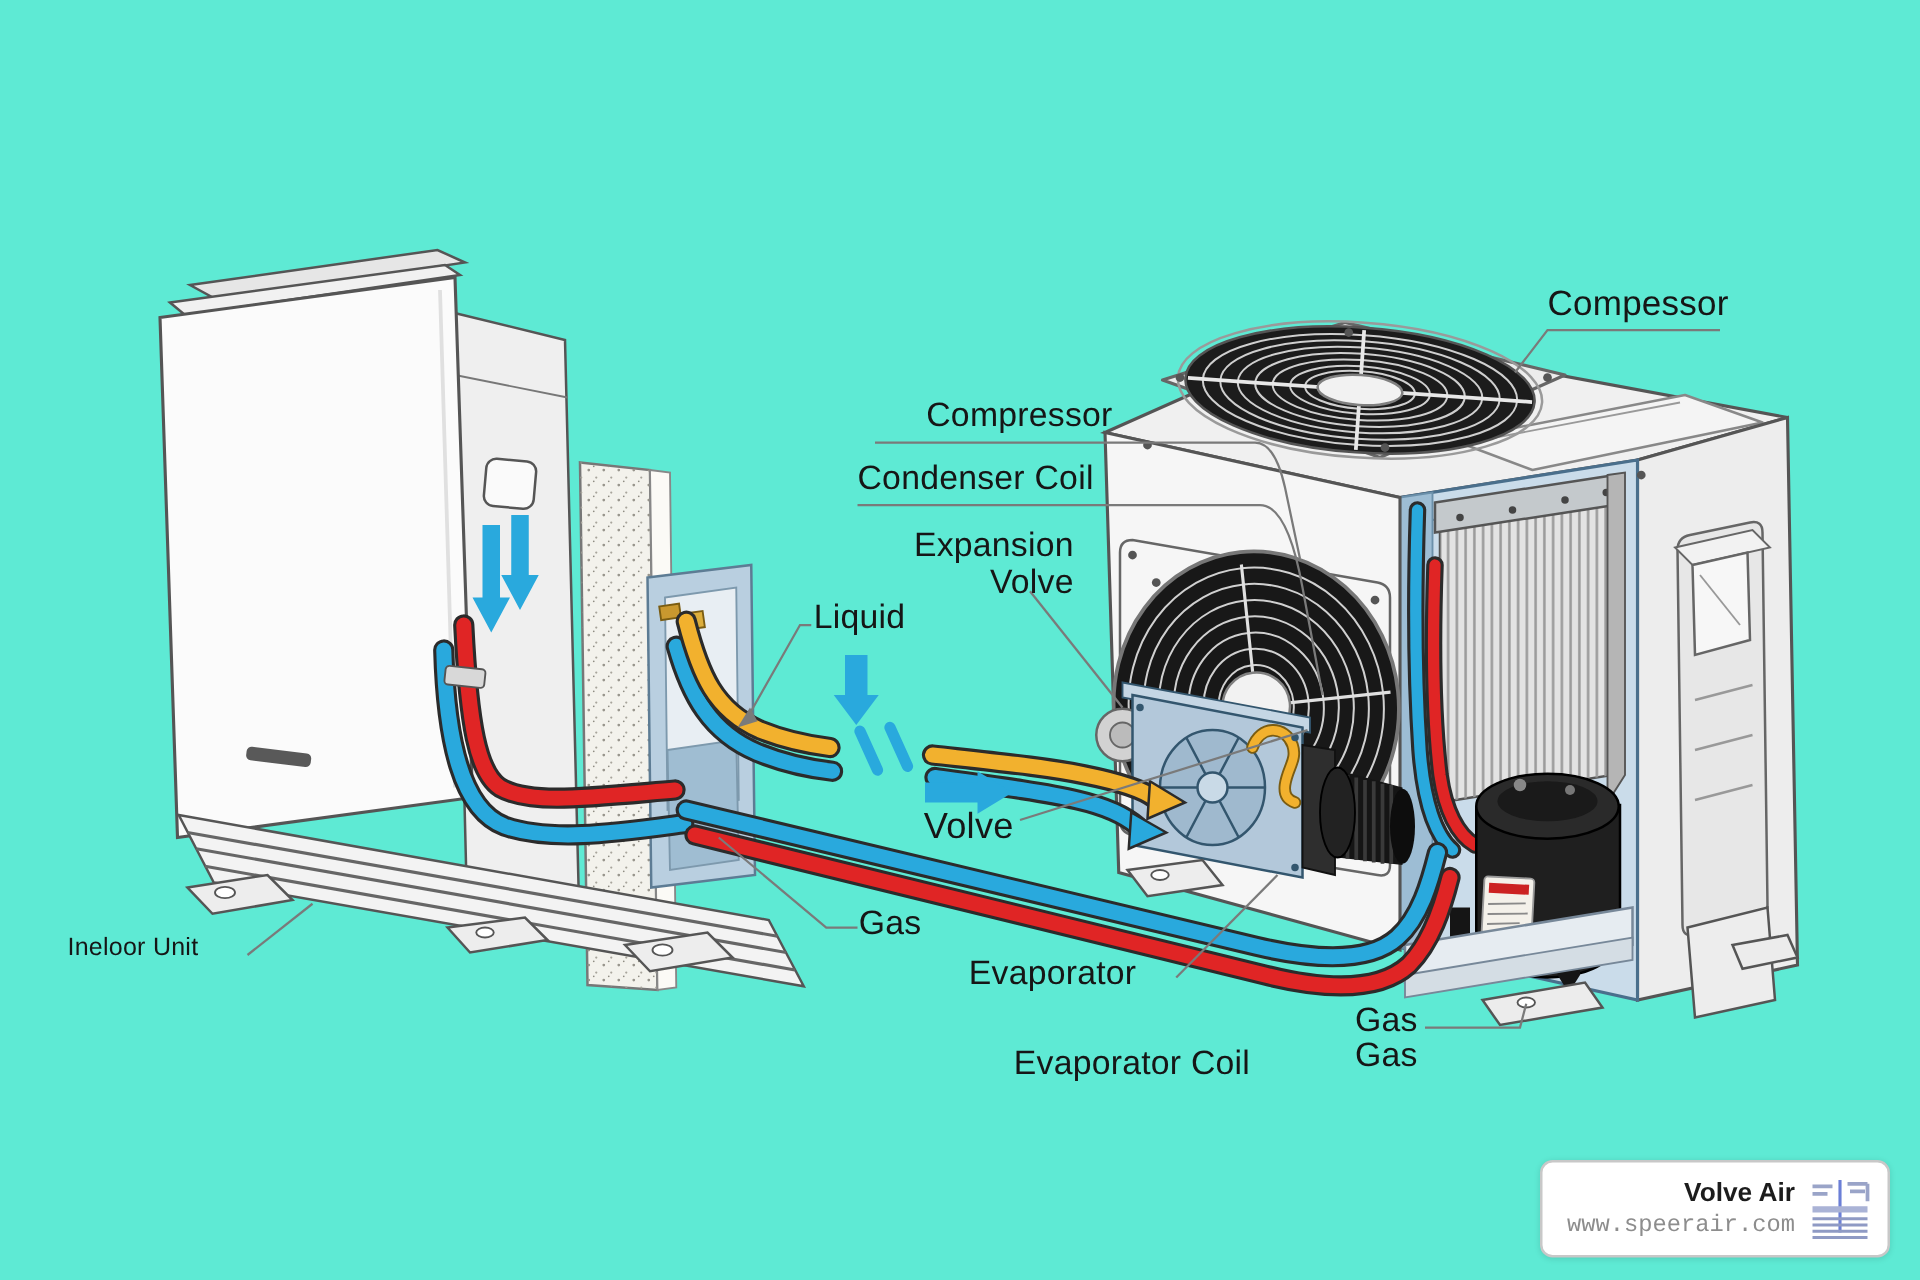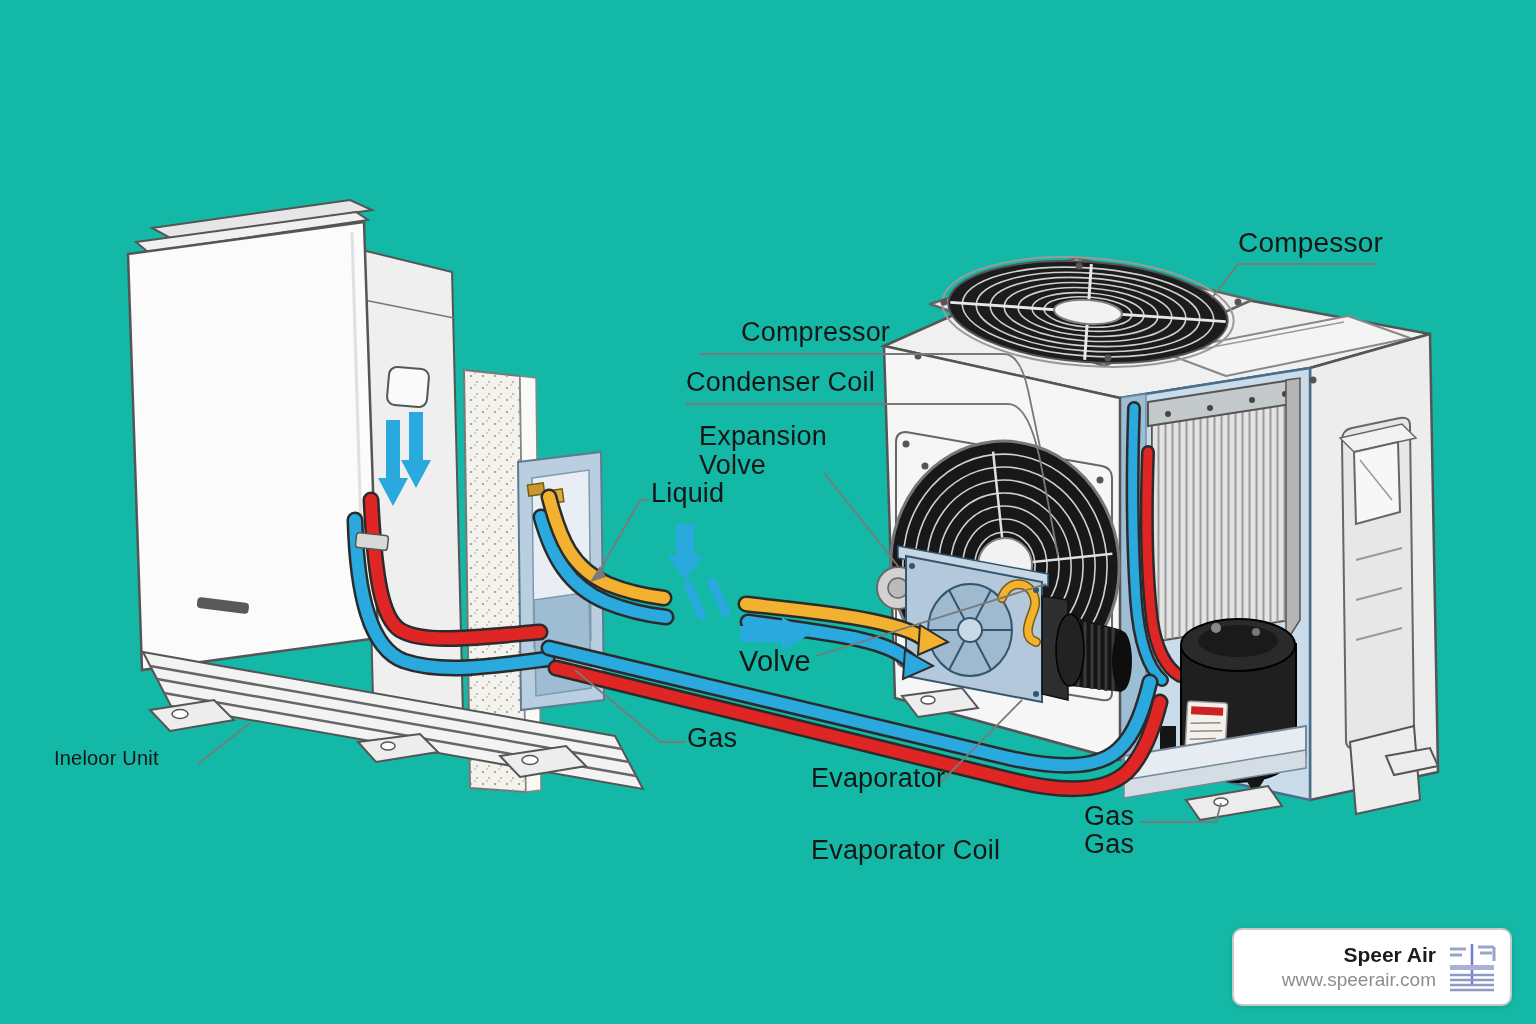--- a/index.html
+++ b/index.html
@@ -1,28 +1,28 @@
 <!DOCTYPE html>
 <html><head>
 <meta charset="utf-8">
 <style>
   html,body{margin:0;padding:0;background:#fff;}
-  .stage{position:relative;width:1536px;height:1024px;background:#14b8a6;overflow:hidden;
+  .stage{position:relative;width:1536px;height:1024px;background:#5eead4;overflow:hidden;
          font-family:"Liberation Sans",sans-serif;}
   .art{position:absolute;left:0;top:0;}
   .lbl{position:absolute;color:#161616;font-size:27px;line-height:1.06;white-space:nowrap;
        letter-spacing:.2px;}
-  .lbl.center{text-align:left;white-space:normal;}
+  .lbl.center{text-align:right;white-space:normal;}
   .watermark{position:absolute;left:1232px;top:928px;width:280px;height:78px;background:#ffffff;
              border:2px solid #c8c8c8;border-radius:10px;box-shadow:0 1px 5px rgba(0,0,0,.12);
              display:flex;align-items:center;justify-content:flex-end;gap:10px;padding:0 12px;
              box-sizing:border-box;}
   .wm-text{text-align:right;}
   .wm-brand{font-size:21px;font-weight:bold;color:#1c1c1c;}
-  .wm-site{font-size:19px;color:#8d8d8d;margin-top:2px;}
+  .wm-site{font-size:19px;color:#8d8d8d;margin-top:2px;font-family:Liberation Mono, monospace;}
 </style>
 </head>
 <body>
 
 <div class="stage">
 
 <svg class="art" width="1536" height="1024" viewBox="0 0 1536 1024">
   <defs>
     <pattern id="speckle" patternUnits="userSpaceOnUse" width="12" height="12">
       <circle cx="3" cy="4" r="1.1" fill="#98958c"></circle>
@@ -276,29 +276,29 @@
 <div class="lbl" style="left:1238px;top:228px;font-size:28px;">Compessor</div>
 <div class="lbl" style="left:705px;top:318px;margin-left:36px;">Compressor</div>
 <div class="lbl" style="left:686px;top:368px;">Condenser Coil</div>
 <div class="lbl center" style="left:699px;top:422px;width:160px;">
   <div>Expansion</div>
   <div>Volve</div>
 </div>
 <div class="lbl" style="left:651px;top:479px;text-align:right;">Liquid</div>
 <div class="lbl" style="left:739px;top:646px;font-size:29px;">Volve</div>
 <div class="lbl" style="left:687px;top:724px;">Gas</div>
-<div class="lbl" style="left:811px;top:764px;">Evaporator</div>
+<div class="lbl" style="left:775px;top:764px;">Evaporator</div>
 <div class="lbl" style="left:811px;top:793px;margin-top:43px;">Evaporator Coil</div>
 <div class="lbl" style="left:1084px;top:802px;">Gas</div>
 <div class="lbl" style="left:1084px;top:830px;">Gas</div>
 <div class="lbl" style="left:54px;top:748px;font-size:20px;">Ineloor Unit</div>
 
 <div class="watermark">
   <div class="wm-text">
-    <div class="wm-brand">Speer Air</div>
+    <div class="wm-brand">Volve Air</div>
     <div class="wm-site">www.speerair.com</div>
   </div>
   <svg width="52" height="52" viewBox="0 0 52 52">
     <path d="M4,8 H20 M4,14 H16 M32,6 H48 M34,12 H46 M48,6 V20" stroke="#9aa4c8" stroke-width="3" fill="none"></path>
     <path d="M26,3 V45" stroke="#6b7fd7" stroke-width="2.5"></path>
     <rect x="4" y="24" width="44" height="5" fill="#aab3d6"></rect>
     <path d="M4,34 H48 M4,39 H48 M4,44 H48 M4,49 H48" stroke="#8f9ac4" stroke-width="2.5"></path>
   </svg>
 </div>
 

